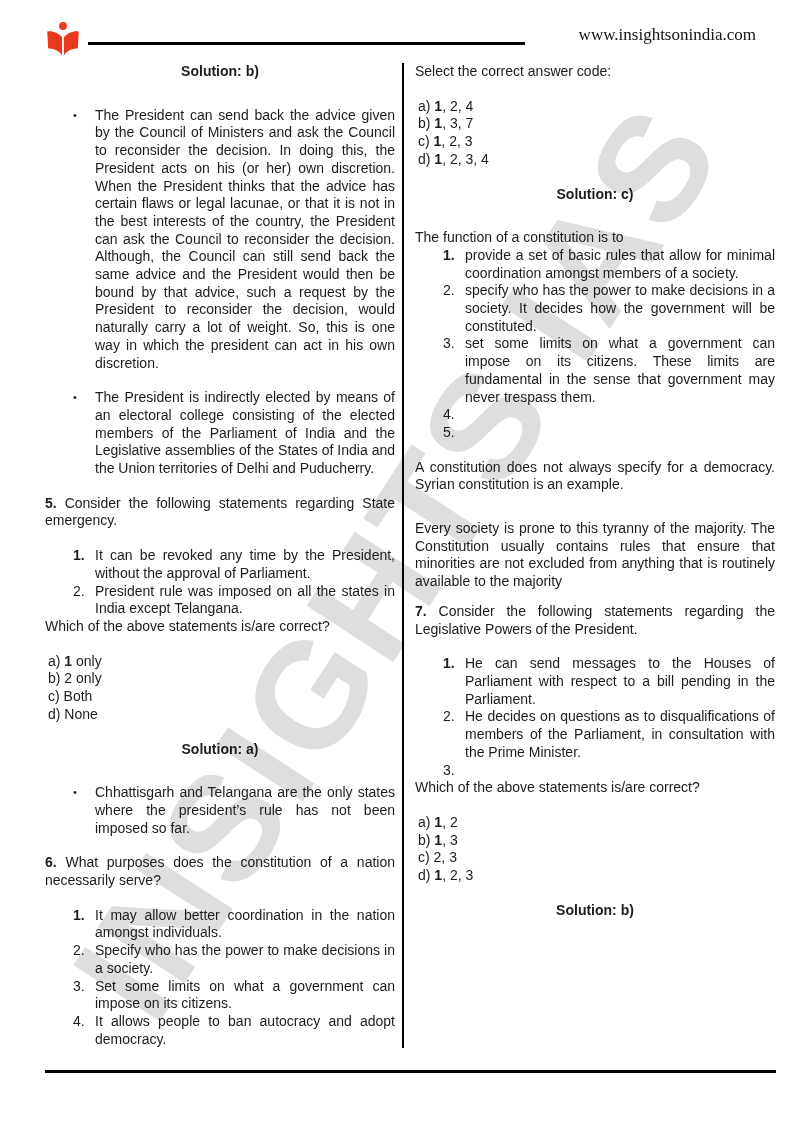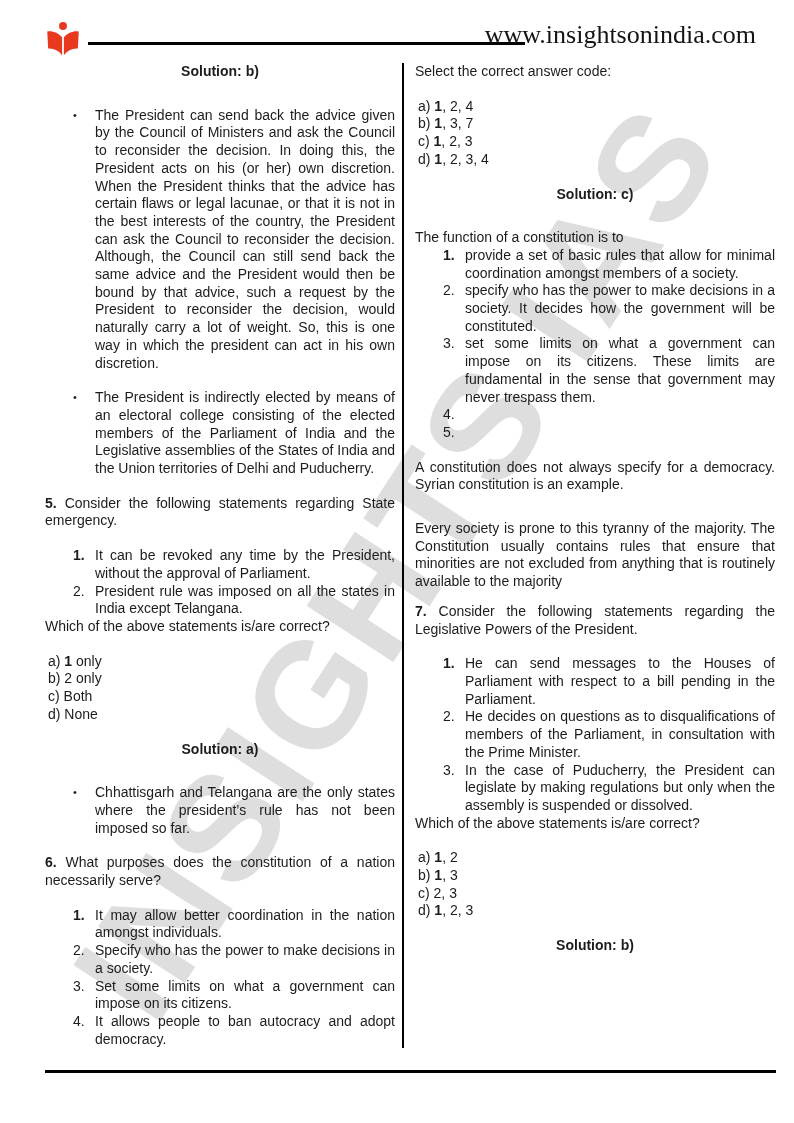--- a/index.html
+++ b/index.html
@@ -7,21 +7,21 @@
         font-family:"Liberation Sans",sans-serif;font-size:14px;line-height:17.7px;color:#1c1c1c;}
   
   .watermark{position:absolute;top:50%;left:50%;
              transform:translate(-50%,-48%) rotate(-57deg);
              font-size:150px;font-weight:bold;letter-spacing:4px;white-space:nowrap;
              color:#d6d6d6;opacity:.8;z-index:0;user-select:none;}
   
   .logo{position:absolute;left:45px;top:20px;width:36px;height:40px;z-index:1;}
   .hrule{position:absolute;left:88px;top:42px;width:437px;height:3px;background:#000;z-index:1;}
   .url{position:absolute;top:26px;right:38px;z-index:1;
-       font-family:"Liberation Serif",serif;font-size:26px;color:#141414;}
+       font-family:"Liberation Serif",serif;font-size:17px;color:#141414;}
   
   .frule{position:absolute;left:45px;top:1070px;width:731px;height:3px;background:#000;z-index:1;}
   
   .main{position:absolute;top:63px;left:45px;width:730px;display:flex;z-index:1;}
   .colL{width:350px;}
   .divider{width:2px;background:#000;margin:0 11px 0 7px;flex:none;}
   .colR{width:360px;}
   p{margin:0;}
   .j{text-align:justify;margin-top:12px;}
   .bold{font-weight:bold;text-align:center;}
@@ -164,21 +164,20 @@
         <div class="nitem">
           <span class="marker">1.</span>
           <span class="itext">He can send messages to the Houses of Parliament with respect to a bill pending in the Parliament.</span>
         </div>
         <div class="nitem">
           <span class="marker">2.</span>
           <span class="itext">He decides on questions as to disqualifications of members of the Parliament, in consultation with the Prime Minister.</span>
         </div>
         <div class="nitem">
           <span class="marker">3.</span>
-          <span class="itext">In the case of Puducherry, the President can legislate by making regulations but only when the assembly is suspended or dissolved.</span>
         </div>
       </div>
 
       <p class="mb">Which of the above statements is/are correct?</p>
 
       <div class="opts mb">
         <div class="opt"><span>a) </span><b>1</b><span>, 2</span></div>
         <div class="opt"><span>b) </span><b>1</b><span>, 3</span></div>
         <div class="opt"><span>c) </span><b></b><span>2, 3</span></div>
         <div class="opt"><span>d) </span><b>1</b><span>, 2, 3</span></div>

